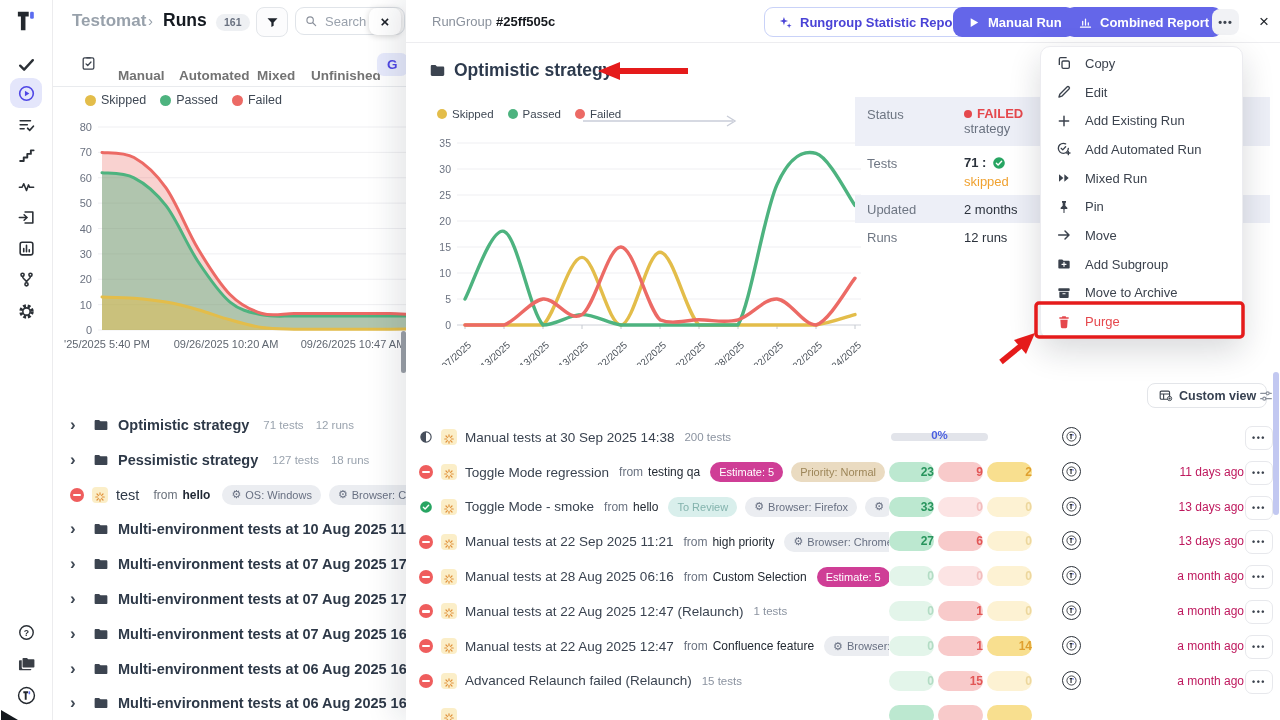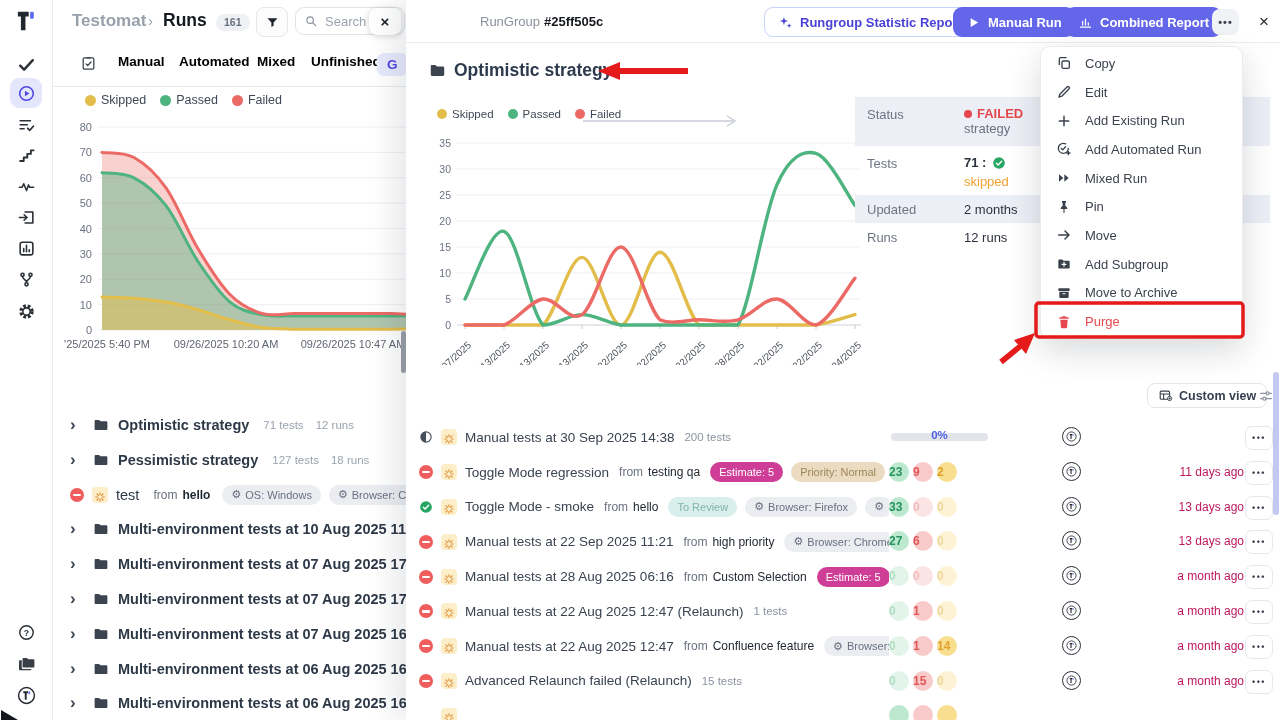--- a/index.html
+++ b/index.html
@@ -27,21 +27,21 @@
   #filter-btn .icon{width:15px;height:15px;}
   #search-box{left:295px;top:7px;width:110px;height:28px;border:1px solid #e0e4e9;border-radius:9px;background:#fff;
               display:flex;align-items:center;padding-left:8px;box-sizing:border-box;}
   #search-box .icon{width:14px;height:14px;margin-right:5px;}
   #search-input{border:none;outline:none;width:58px;font-size:13px;color:#6a7280;font-family:"Liberation Sans",sans-serif;background:transparent;}
   #search-input::placeholder{color:#9aa2ad;}
   #search-clear{left:369px;top:8px;width:32px;height:27px;background:#fff;border-radius:8px;z-index:6;
                 box-shadow:0 1px 6px rgba(0,0,0,.18);display:flex;align-items:center;justify-content:center;
                 font-size:15px;font-weight:700;color:#1d2229;}
   #tab-icon{left:80px;top:55px;width:17px;height:17px;}
-  .tab{position:absolute;top:54px;font-size:13.5px;font-weight:600;color:#000000;}
+  .tab{position:absolute;top:68px;font-size:13.5px;font-weight:600;color:#737373;}
   .tab.pill{top:53px;padding:4px 10px;background:#e7eafc;border-radius:7px;color:#4f46e5;}
   #tabs-div{left:52px;top:86px;width:354px;height:1px;background:#e9ebee;}
 
   
   .legend{display:flex;align-items:center;gap:14px;}
   .legend .li{display:flex;align-items:center;gap:5px;font-size:12.5px;color:#3f4854;}
   .legend .dot{width:11px;height:11px;border-radius:50%;}
   #legend-left{left:85px;top:93px;}
   #legend-modal .li{font-size:11.5px;}
   #legend-modal .dot{width:10px;height:10px;}
@@ -62,21 +62,21 @@
               font-size:11px;white-space:nowrap;margin-right:8px;flex:none;}
   .b-gray{background:#ebedf1;color:#687082;}
   .b-magenta{background:#cf3e96;color:#fff;}
   .b-tan{background:#eadbc1;color:#9d8659;}
   .b-teal{background:#d9efec;color:#83b3ad;}
   .gear-glyph{font-size:11px;line-height:1;}
 
   
   #modal{position:absolute;left:406px;top:0;width:874px;height:720px;background:#fff;z-index:10;
          box-shadow:-12px 0 28px rgba(20,25,45,.10);}
-  #m-title{left:26px;top:14px;font-size:13px;color:#8a919c;margin-left:48px;}
+  #m-title{left:26px;top:14px;font-size:13px;color:#8a919c;}
   #m-title b{color:#15181d;font-weight:700;margin-left:4px;}
   .btn{position:absolute;height:30px;display:flex;align-items:center;gap:7px;border-radius:9px;
        font-size:13px;font-weight:600;box-sizing:border-box;padding:0 13px;white-space:nowrap;}
   #btn-stat{left:358px;top:7px;border:1.5px solid #c9d2f8;color:#4a43d6;background:#fff;}
   #btn-manual{left:547px;top:7px;background:#6466e9;color:#fff;}
   #btn-combined{left:659px;top:7px;background:#6466e9;color:#fff;}
   .btn .icon{width:15px;height:15px;}
   #btn-more{left:806px;top:9px;width:27px;height:26px;background:#f1f2f5;border-radius:8px;display:flex;
             align-items:center;justify-content:center;font-size:11px;letter-spacing:1px;font-weight:800;color:#3c434e;}
   #btn-close{left:846px;top:9px;width:24px;height:26px;display:flex;align-items:center;justify-content:center;
@@ -106,21 +106,21 @@
   
   #runs{position:absolute;left:0;top:420px;width:874px;height:300px;}
   .run-row{position:relative;width:874px;height:34.8px;}
   .run-left{position:absolute;left:13px;top:0;height:100%;width:470px;display:flex;align-items:center;overflow:hidden;}
   .run-title{font-size:13.5px;font-weight:500;color:#3a4350;margin-right:10px;white-space:nowrap;}
   .run-meta{font-size:11.5px;color:#8b93a0;margin-right:10px;white-space:nowrap;}
   .run-from{font-size:12px;color:#6a7280;margin-right:5px;white-space:nowrap;}
   .run-fromname{font-size:12px;font-weight:400;color:#232a33;margin-right:10px;white-space:nowrap;}
   .st-icon{width:14px;height:14px;margin-right:8px;flex:none;}
   .run-counts{position:absolute;left:483px;top:7px;display:flex;gap:4px;}
-  .cnt{width:20px;height:20px;line-height:20px;border-radius:10px;font-size:12px;font-weight:700;text-align:left;}
+  .cnt{width:45px;height:20px;line-height:20px;border-radius:10px;font-size:12px;font-weight:700;text-align:right;}
   .c-green{background:#bce8d0;color:#27945c;}
   .c-red{background:#f8caca;color:#e25656;}
   .c-yellow{background:#f8df8f;color:#e0a02e;}
   .c-green.dim{background:#e3f5ea;color:#b2dcc4;}
   .c-red.dim{background:#fce4e4;color:#f2bcbc;}
   .c-yellow.dim{background:#fdf2d3;color:#edd79d;}
   .run-progress{position:absolute;left:485px;top:13px;width:97px;height:8px;background:#e2e4ea;border-radius:4px;}
   .run-progress .pl{position:absolute;left:0;right:0;top:-4px;text-align:center;font-size:11.5px;font-weight:700;color:#4a5fe0;}
   .run-avatar{position:absolute;left:656px;top:7px;width:19px;height:19px;border:1.6px solid #2a3038;border-radius:50%;
               box-sizing:border-box;display:flex;align-items:center;justify-content:center;}

